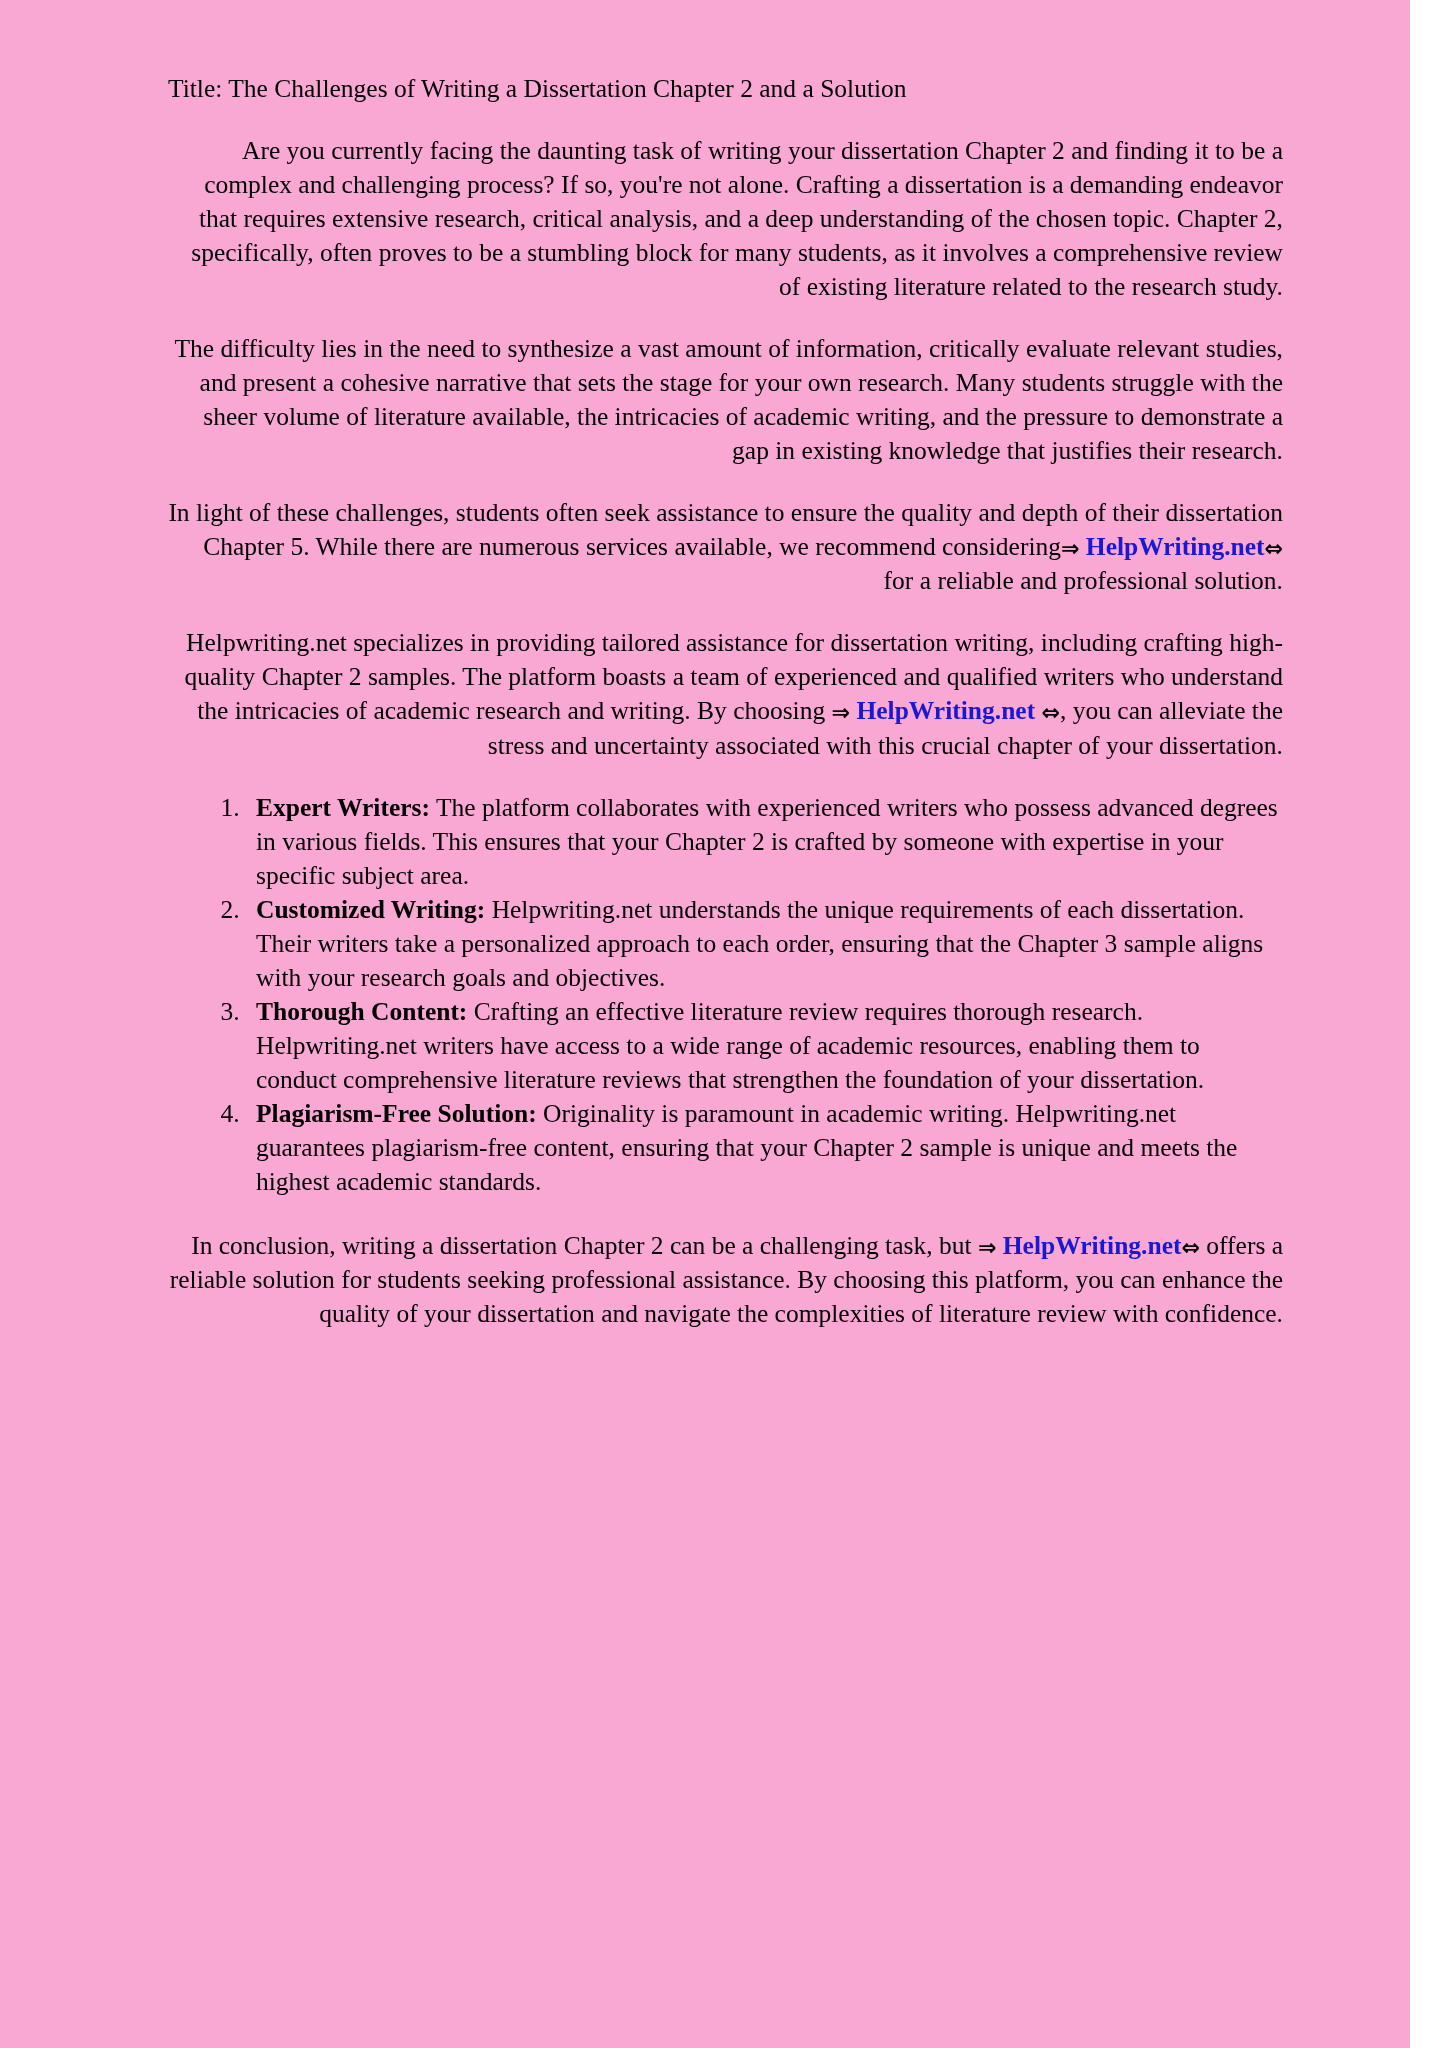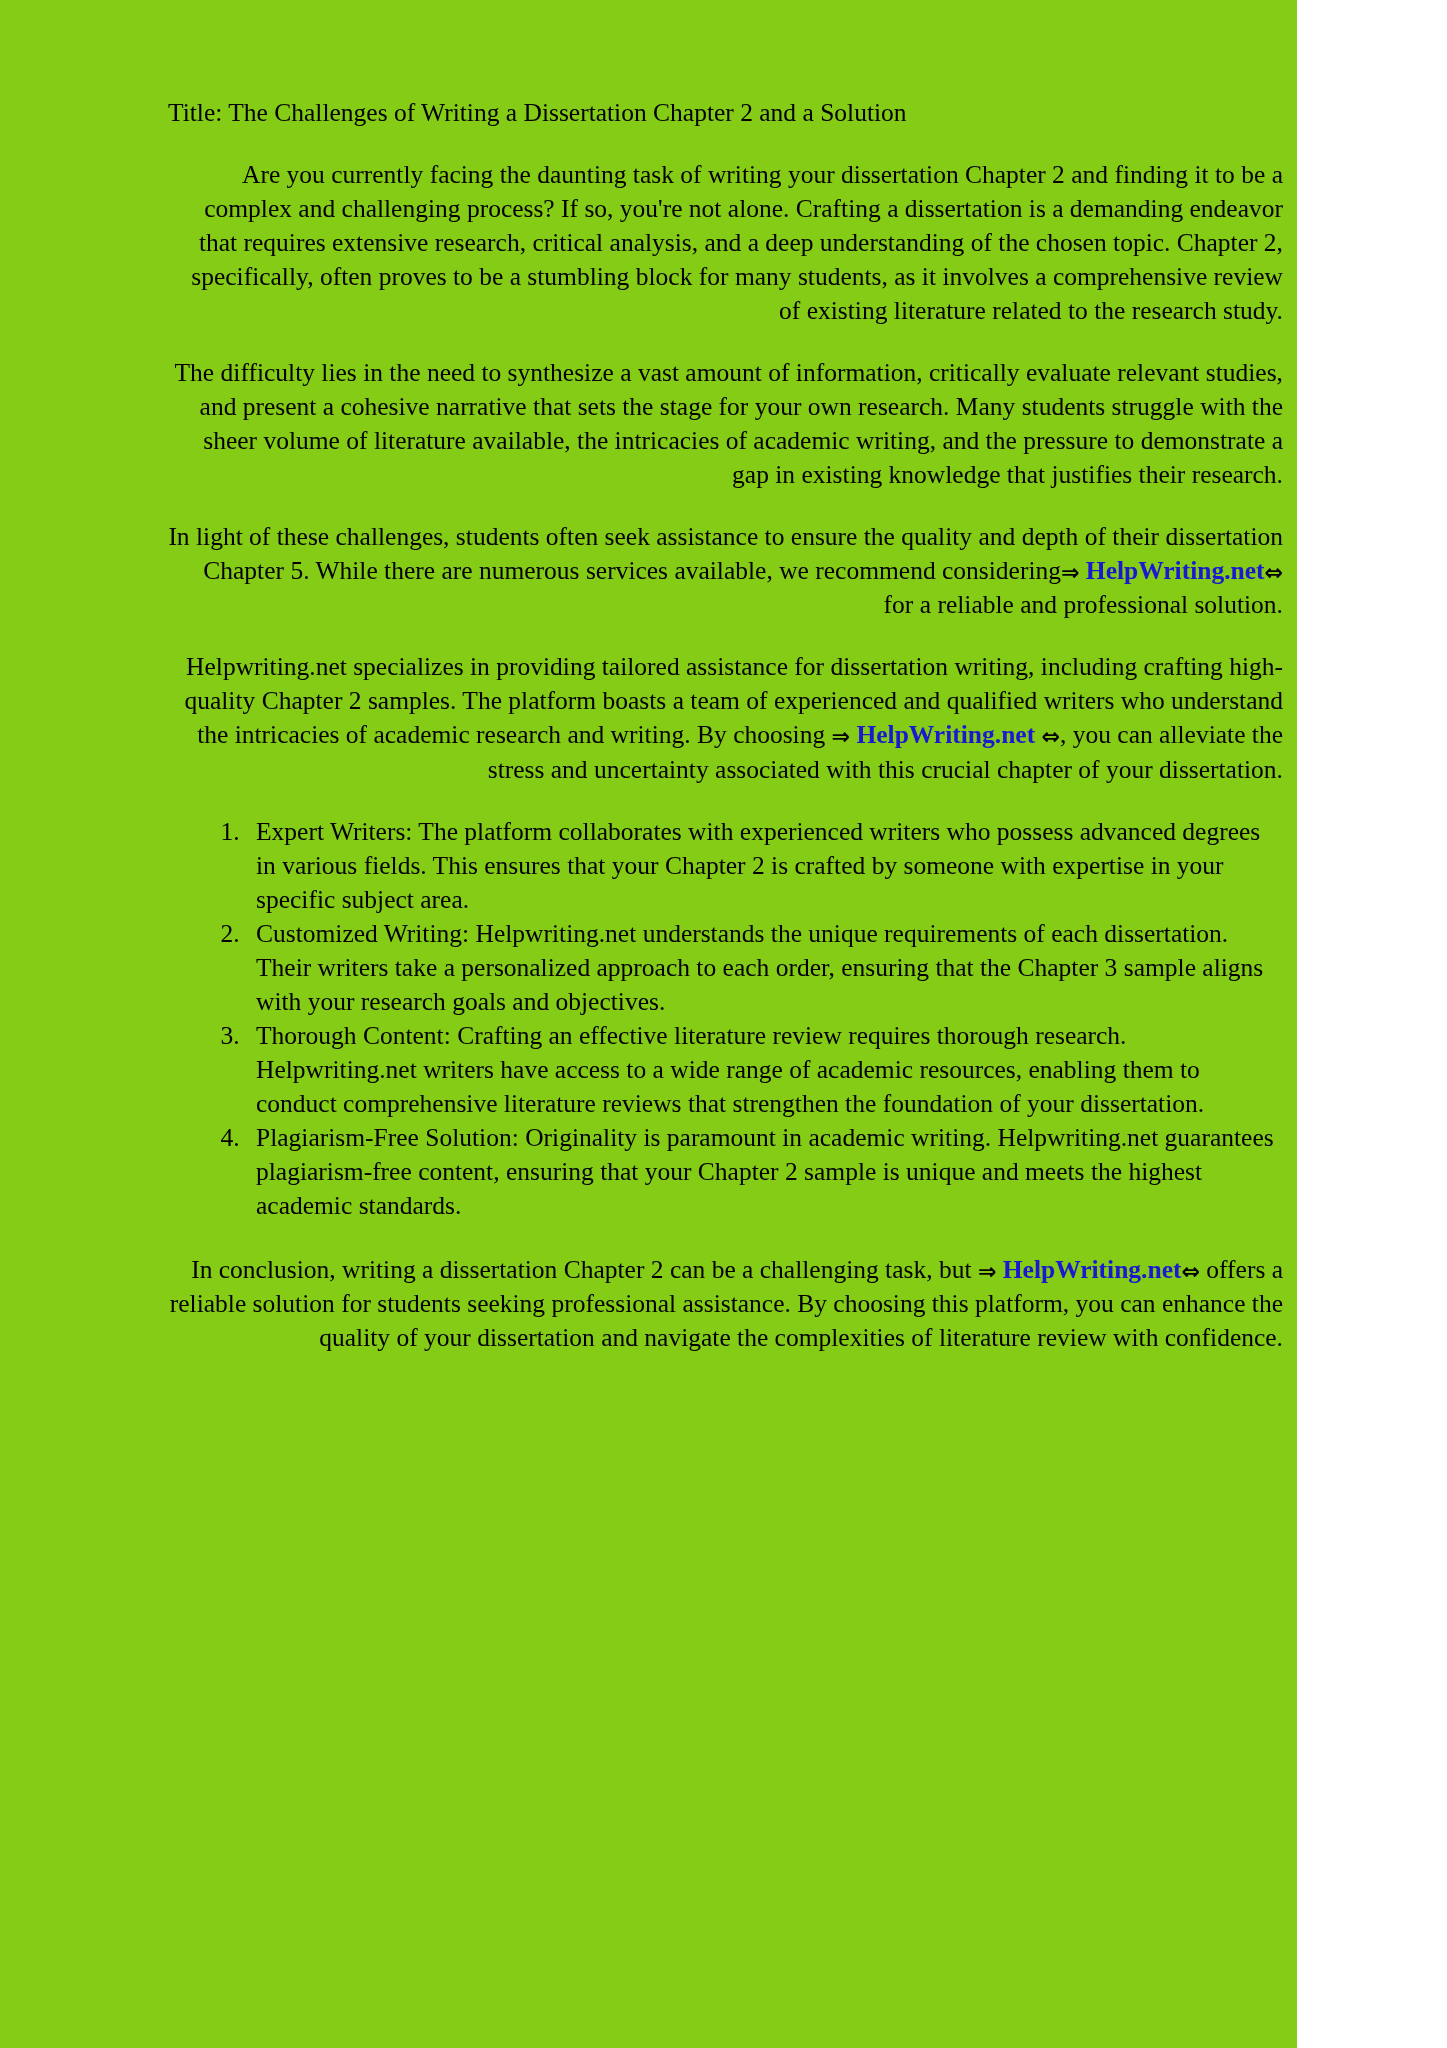--- a/index.html
+++ b/index.html
@@ -9,25 +9,25 @@
   }
   body {
     width: 1447px;
     height: 2048px;
     font-family: "Liberation Serif", "DejaVu Serif", serif;
     color: #000000;
     -webkit-font-smoothing: antialiased;
   }
   #page {
     position: relative;
-    width: 1297px;
+    width: 1410px;
     height: 2048px;
-    background: #84cc16;
+    background: #f9a8d4;
     box-sizing: border-box;
-    padding: 96px 165px 0 168px;
+    padding: 72px 165px 0 168px;
   }
   .doc {
     width: 1115px;
     font-size: 25.5px;
     line-height: 1.335;
   }
   .title-line {
     margin: 0 0 28px 0;
     font-size: 25.5px;
     font-weight: normal;
@@ -61,21 +61,21 @@
   }
   ol.reasons li {
     margin: 0 0 0 0;
     padding-left: 10px;
     text-align: left;
   }
   ol.reasons li::marker {
     font-size: 25.5px;
   }
   .b {
-    font-weight: normal;
+    font-weight: bold;
   }
 </style>
 </head>
 <body>
 
 <div id="page">
   <div class="doc">
 
     <p class="title-line">Title: The Challenges of Writing a Dissertation Chapter 2 and a Solution</p>
 

